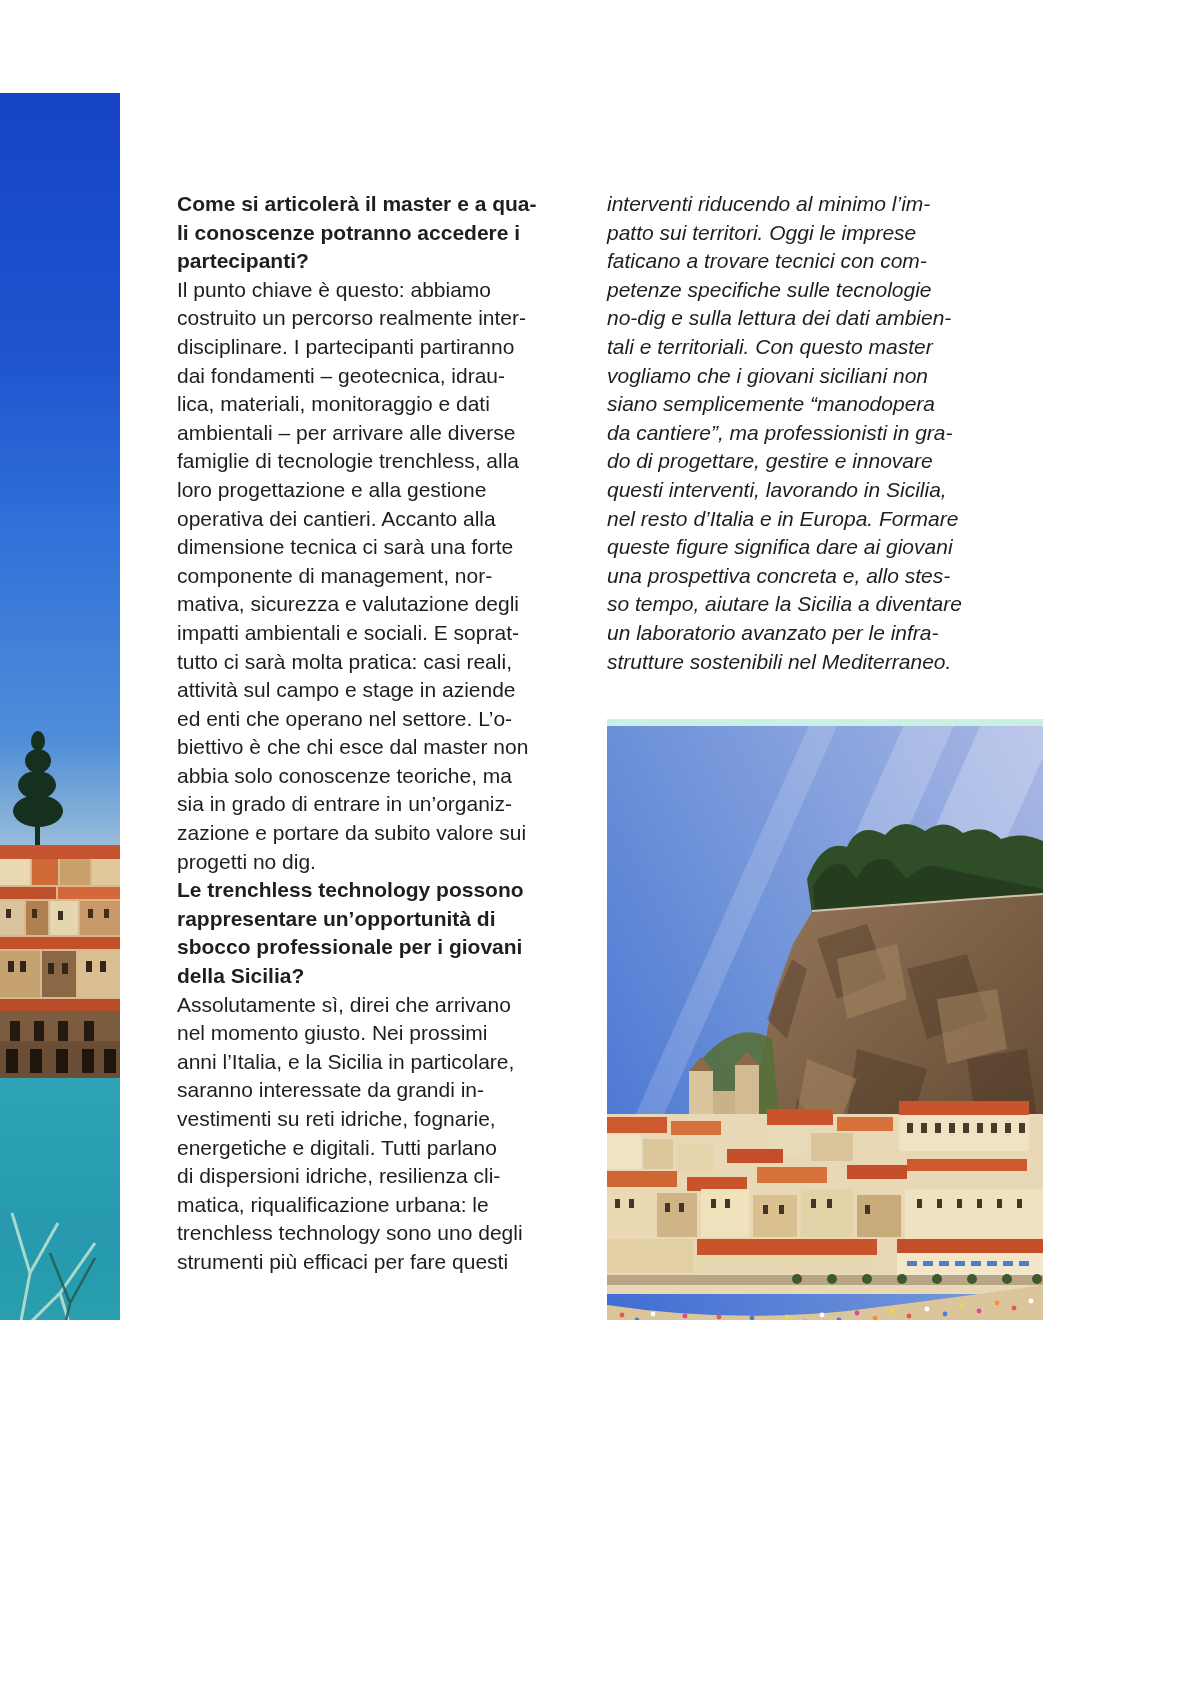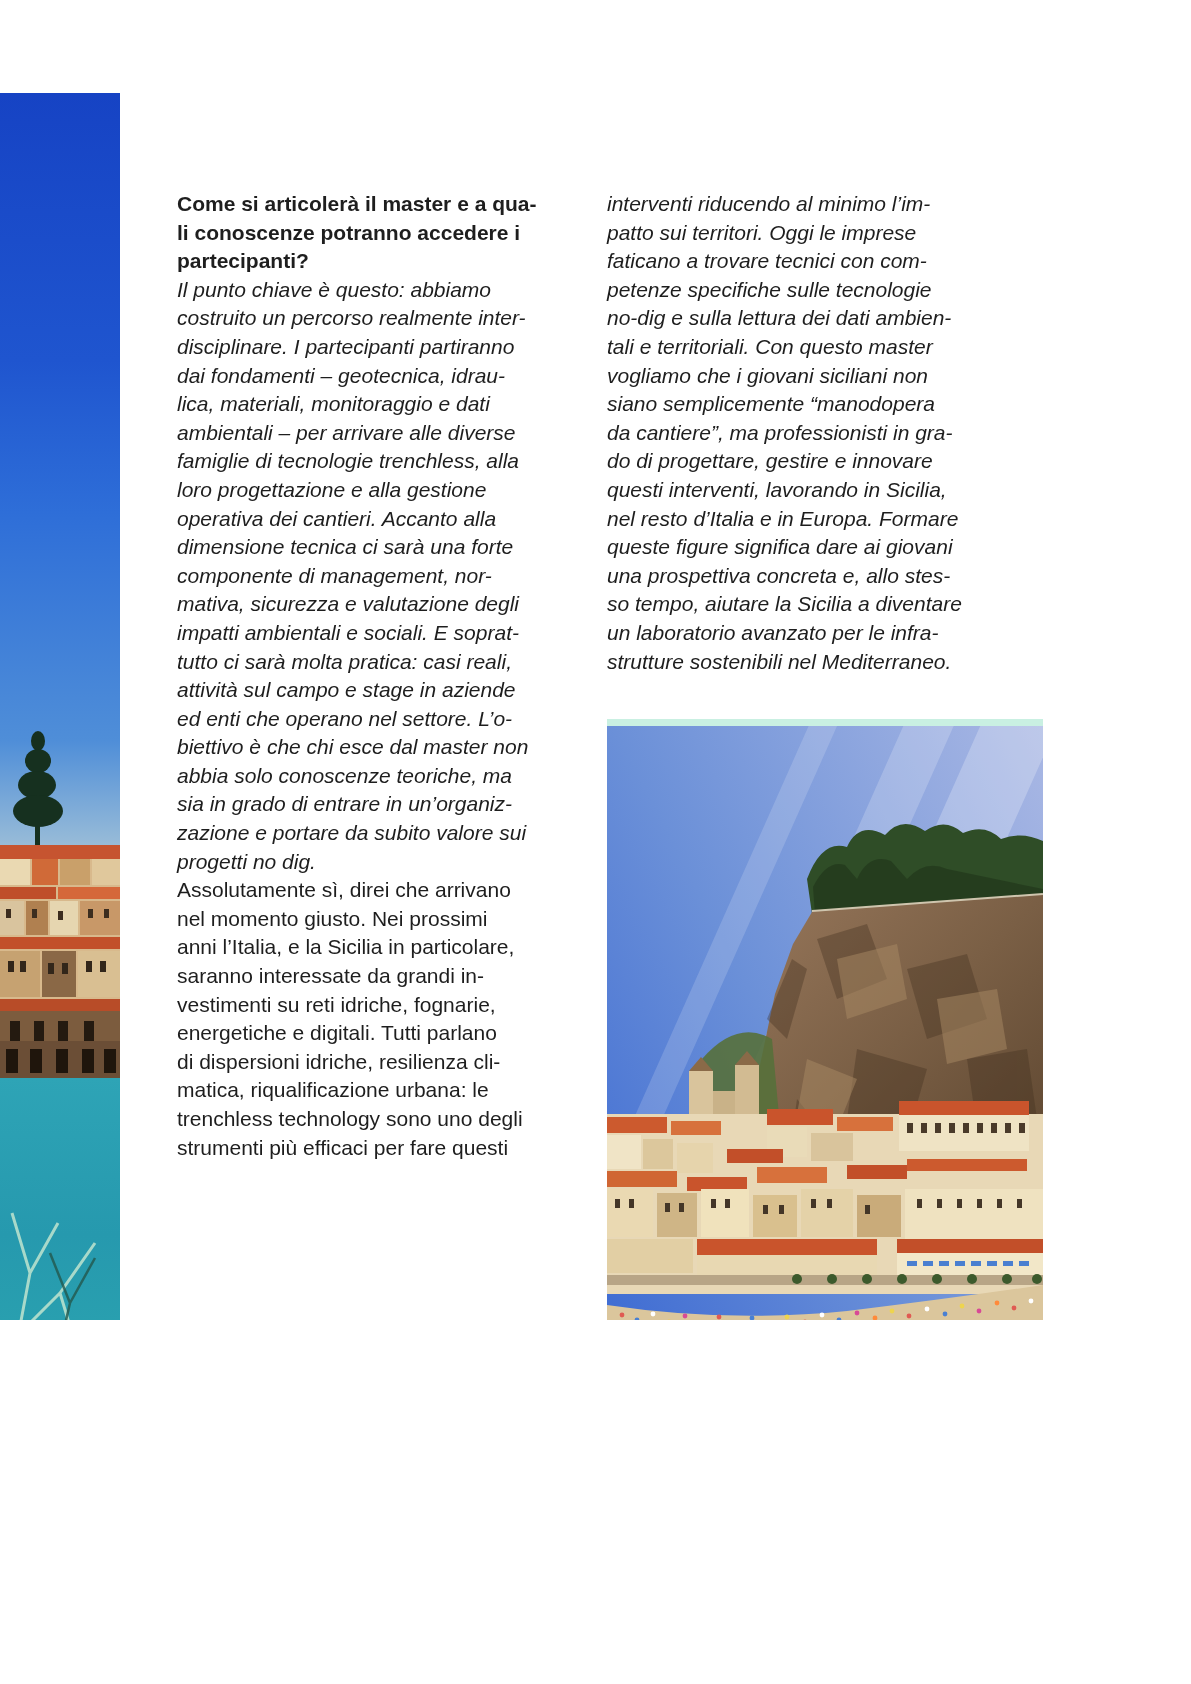--- a/index.html
+++ b/index.html
@@ -14,21 +14,21 @@
     position:absolute; left:0; top:93px; width:120px; height:1297px;
     overflow:hidden;
   }
   .left-strip svg { display:block; }
   .col { position:absolute; top:190px; font-size:21px; line-height:28.6px; }
   .col-left  { left:177px; width:420px; }
   .col-right { left:607px; width:430px;font-style:italic; }
   .col h2, .col p { margin:0; white-space:pre; font-size:21px; }
   .col h2 { font-weight:bold; }
   .q1 { margin-bottom:29px; }
-  .a1 { margin-bottom:35px;font-style:italic; }
+  .a1 { margin-bottom:35px; }
   .q2 { margin-bottom:35px; }
   .main-photo {
     position:absolute; left:607px; top:719px; width:436px; height:755px;
     margin:0; overflow:hidden;
   }
   .main-photo svg { display:block; }
   .page-number {
     position:absolute; left:72px; top:1566px;
     font-family:"Liberation Serif", serif;
     font-size:54px; line-height:1;
@@ -145,20 +145,24 @@
 mativa, sicurezza e valutazione degli
 impatti ambientali e sociali. E soprat-
 tutto ci sarà molta pratica: casi reali,
 attività sul campo e stage in aziende
 ed enti che operano nel settore. L’o-
 biettivo è che chi esce dal master non
 abbia solo conoscenze teoriche, ma
 sia in grado di entrare in un’organiz-
 zazione e portare da subito valore sui
 progetti no dig.</p>
+      <h2 class="q2">Le trenchless technology possono
+rappresentare un’opportunità di
+sbocco professionale per i giovani
+della Sicilia?</h2>
       <p class="a2">Assolutamente sì, direi che arrivano
 nel momento giusto. Nei prossimi
 anni l’Italia, e la Sicilia in particolare,
 saranno interessate da grandi in-
 vestimenti su reti idriche, fognarie,
 energetiche e digitali. Tutti parlano
 di dispersioni idriche, resilienza cli-
 matica, riqualificazione urbana: le
 trenchless technology sono uno degli
 strumenti più efficaci per fare questi</p>

